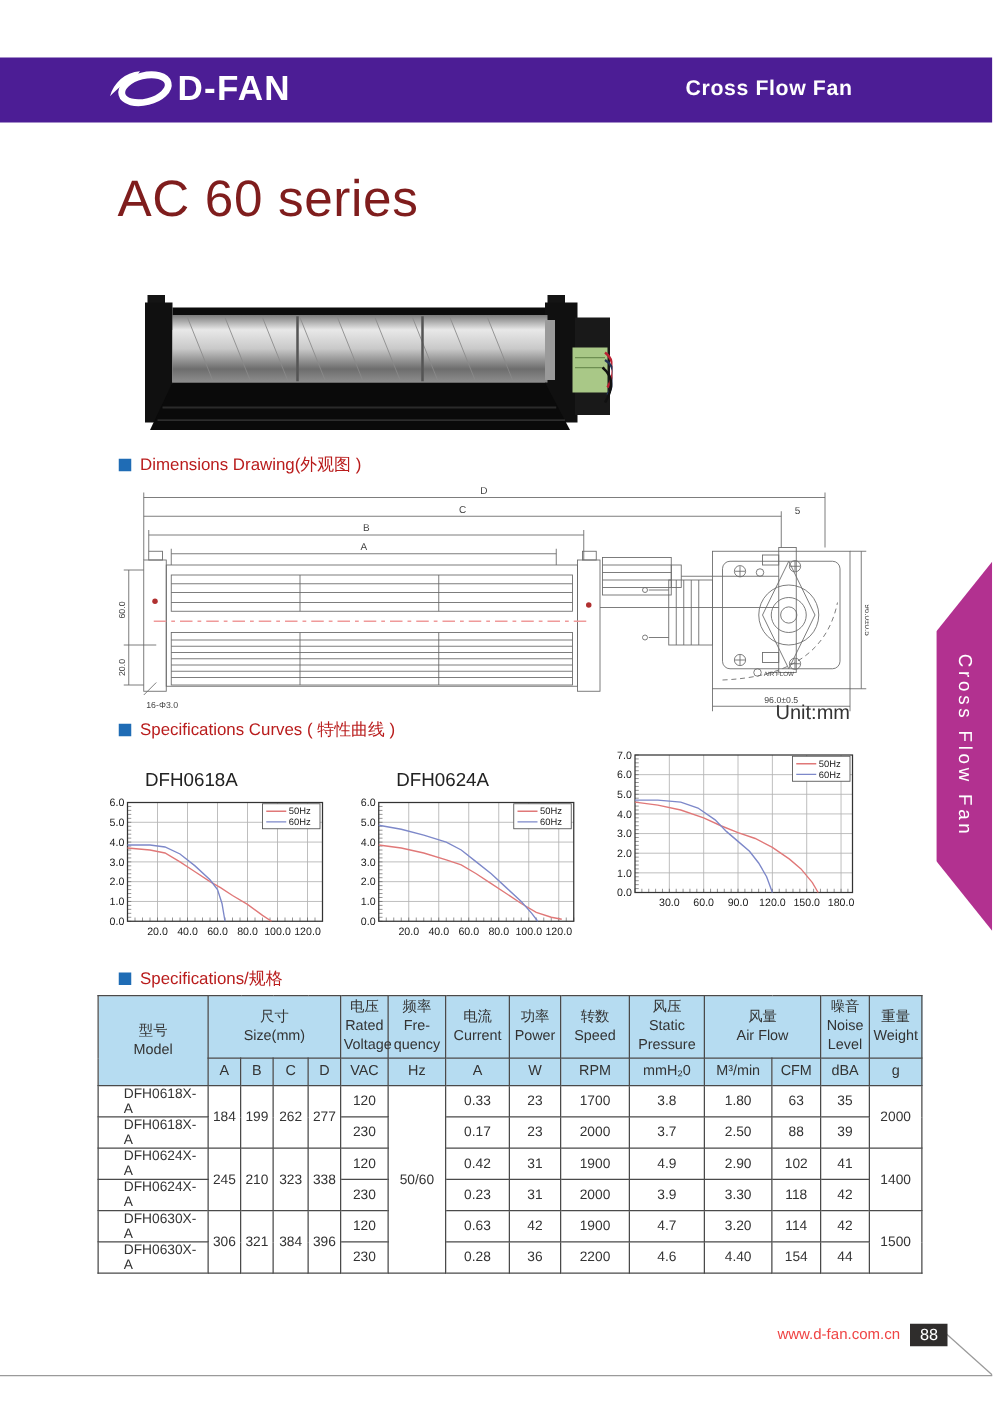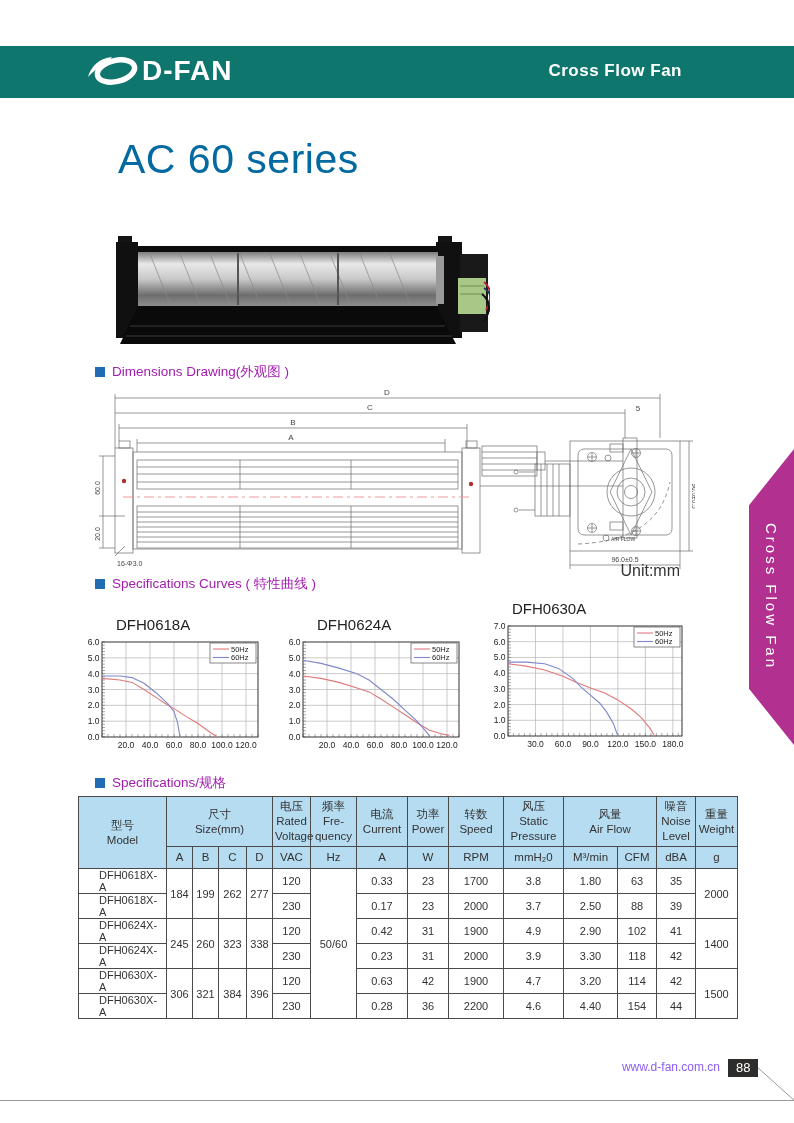--- a/index.html
+++ b/index.html
@@ -1,32 +1,32 @@
 <!DOCTYPE html>
 <html><head>
 <meta charset="utf-8">
 <style>
   * { margin:0; padding:0; box-sizing:border-box; }
   body { background:#fff; font-family:"Liberation Sans", sans-serif; }
   .page { position:relative; width:794px; height:1123px; background:#fff; overflow:hidden; margin:0 auto; }
 
   
-  .header-bar { position:absolute; left:0; top:46px; width:794px; height:52px; background:#0f766e; }
+  .header-bar { position:absolute; left:0; top:46px; width:794px; height:52px; background:#4c1d95; }
   .logo { position:absolute; left:86px; top:7px; display:flex; align-items:center; }
   .logo-text { color:#fff; font-size:28px; font-weight:bold; letter-spacing:1px; margin-left:2px; }
   .header-product { position:absolute; right:112px; top:15px; color:#fff; font-size:17px; font-weight:600; letter-spacing:0.5px; }
 
   
-  .series-title { position:absolute; left:94px; top:136px; font-size:41px; color:#0369a1; letter-spacing:0.5px;margin-left:24px; }
+  .series-title { position:absolute; left:94px; top:136px; font-size:41px; color:#7f1d1d; letter-spacing:0.5px; }
 
   
   .photo { position:absolute; left:100px; top:226px; }
 
   
-  .sec { position:absolute; font-size:13.5px; color:#a21caf; display:flex; align-items:center; }
+  .sec { position:absolute; font-size:13.5px; color:#b91c1c; display:flex; align-items:center; }
   .sec .bullet { width:10px; height:10px; background:#1f6cb5; display:inline-block; margin-right:7px; }
   .sec-dim { left:95px; top:363px; }
   .sec-curves { left:95px; top:575px; }
   .sec-specs { left:95px; top:774px; }
 
   .drawing { position:absolute; left:95px; top:386px; }
   .unit-note { position:absolute; left:520px; top:562px; width:160px; text-align:right; font-size:16px; color:#333; }
 
   
   .chart { position:absolute; }
@@ -44,21 +44,21 @@
   .spec-table td.model-cell { text-align:left; padding-left:20px; }
 
   
   .side-tab { position:absolute; right:0; top:449px; width:45px; height:296px; background:#b23190;
     clip-path:polygon(100% 0, 100% 100%, 0 81%, 0 19%); display:flex; align-items:center; justify-content:center; }
   .side-tab span { writing-mode:vertical-rl; color:#fff; font-size:15px; letter-spacing:3px; }
 
   
   .footer-line { position:absolute; left:0; top:1100px; width:794px; height:1px; background:#9a9a9a; }
   .footer-diag { position:absolute; left:755px; top:1061px; }
-  .footer-url { position:absolute; left:580px; top:1060px; width:140px; text-align:right; font-size:12px; color:#8b5cf6; }
+  .footer-url { position:absolute; left:580px; top:1060px; width:140px; text-align:right; font-size:12px; color:#ef4444; }
   .footer-badge { position:absolute; left:728px; top:1059px; background:#2f2d2c; color:#fff; font-size:13px; padding:1px 8px 2px; }
 </style>
 </head>
 <body>
 
 <div class="page">
 
   <div class="header-bar">
     <div class="logo">
       <svg width="54" height="36" viewBox="0 0 54 36">
@@ -432,21 +432,20 @@
         <polyline points="16.0,38.0 34.0,40.4 52.0,44.4 70.0,49.9 82.0,53.9 94.0,61.0 106.0,68.9 118.0,76.8 130.0,84.8 142.0,91.9 154.0,95.8 162.4,97.4" fill="none" stroke="#e07878" stroke-width="1.1"></polyline>
         <polyline points="16.0,22.2 34.0,25.4 52.0,30.1 70.0,35.7 82.0,42.0 94.0,51.5 106.0,61.0 118.0,72.1 130.0,83.2 138.4,92.7 143.2,99.0" fill="none" stroke="#7d88c9" stroke-width="1.1"></polyline>
         <rect x="124" y="5" width="46" height="20" fill="#fff" stroke="#555" stroke-width="0.7"></rect>
         <line x1="127" y1="11" x2="143" y2="11" stroke="#e07878" stroke-width="1.1"></line>
         <text x="145" y="13.5" font-size="7.5" fill="#222">50Hz</text>
         <line x1="127" y1="19.5" x2="143" y2="19.5" stroke="#7d88c9" stroke-width="1.1"></line>
         <text x="145" y="22" font-size="7.5" fill="#222">60Hz</text>
       </svg>
   </div>
   <div class="chart chart-3" style="left:492px; top:600px;">
-    <div class="chart-title">DFH0630A</div>
     <svg id="chart-svg-2" width="200" height="130">
         <line x1="43.473684210526315" y1="4" x2="43.473684210526315" y2="114" stroke="#b5b5b5" stroke-width="0.7"></line>
         <line x1="70.94736842105263" y1="4" x2="70.94736842105263" y2="114" stroke="#b5b5b5" stroke-width="0.7"></line>
         <line x1="98.42105263157895" y1="4" x2="98.42105263157895" y2="114" stroke="#b5b5b5" stroke-width="0.7"></line>
         <line x1="125.89473684210526" y1="4" x2="125.89473684210526" y2="114" stroke="#b5b5b5" stroke-width="0.7"></line>
         <line x1="153.3684210526316" y1="4" x2="153.3684210526316" y2="114" stroke="#b5b5b5" stroke-width="0.7"></line>
         <line x1="180.8421052631579" y1="4" x2="180.8421052631579" y2="114" stroke="#b5b5b5" stroke-width="0.7"></line>
         <line x1="16" y1="98.28571428571429" x2="190" y2="98.28571428571429" stroke="#b5b5b5" stroke-width="0.7"></line>
         <line x1="16" y1="82.57142857142857" x2="190" y2="82.57142857142857" stroke="#b5b5b5" stroke-width="0.7"></line>
         <line x1="16" y1="66.85714285714286" x2="190" y2="66.85714285714286" stroke="#b5b5b5" stroke-width="0.7"></line>
@@ -640,21 +639,21 @@
           <td>23</td>
           <td>2000</td>
           <td>3.7</td>
           <td>2.50</td>
           <td>88</td>
           <td>39</td>
         </tr>
         <tr>
           <td class="model-cell">DFH0624X-A</td>
           <td rowspan="2">245</td>
-          <td rowspan="2">260</td>
+          <td rowspan="2">210</td>
           <td rowspan="2">323</td>
           <td rowspan="2">338</td>
           <td>120</td>
           <td>0.42</td>
           <td>31</td>
           <td>1900</td>
           <td>4.9</td>
           <td>2.90</td>
           <td>102</td>
           <td>41</td>

